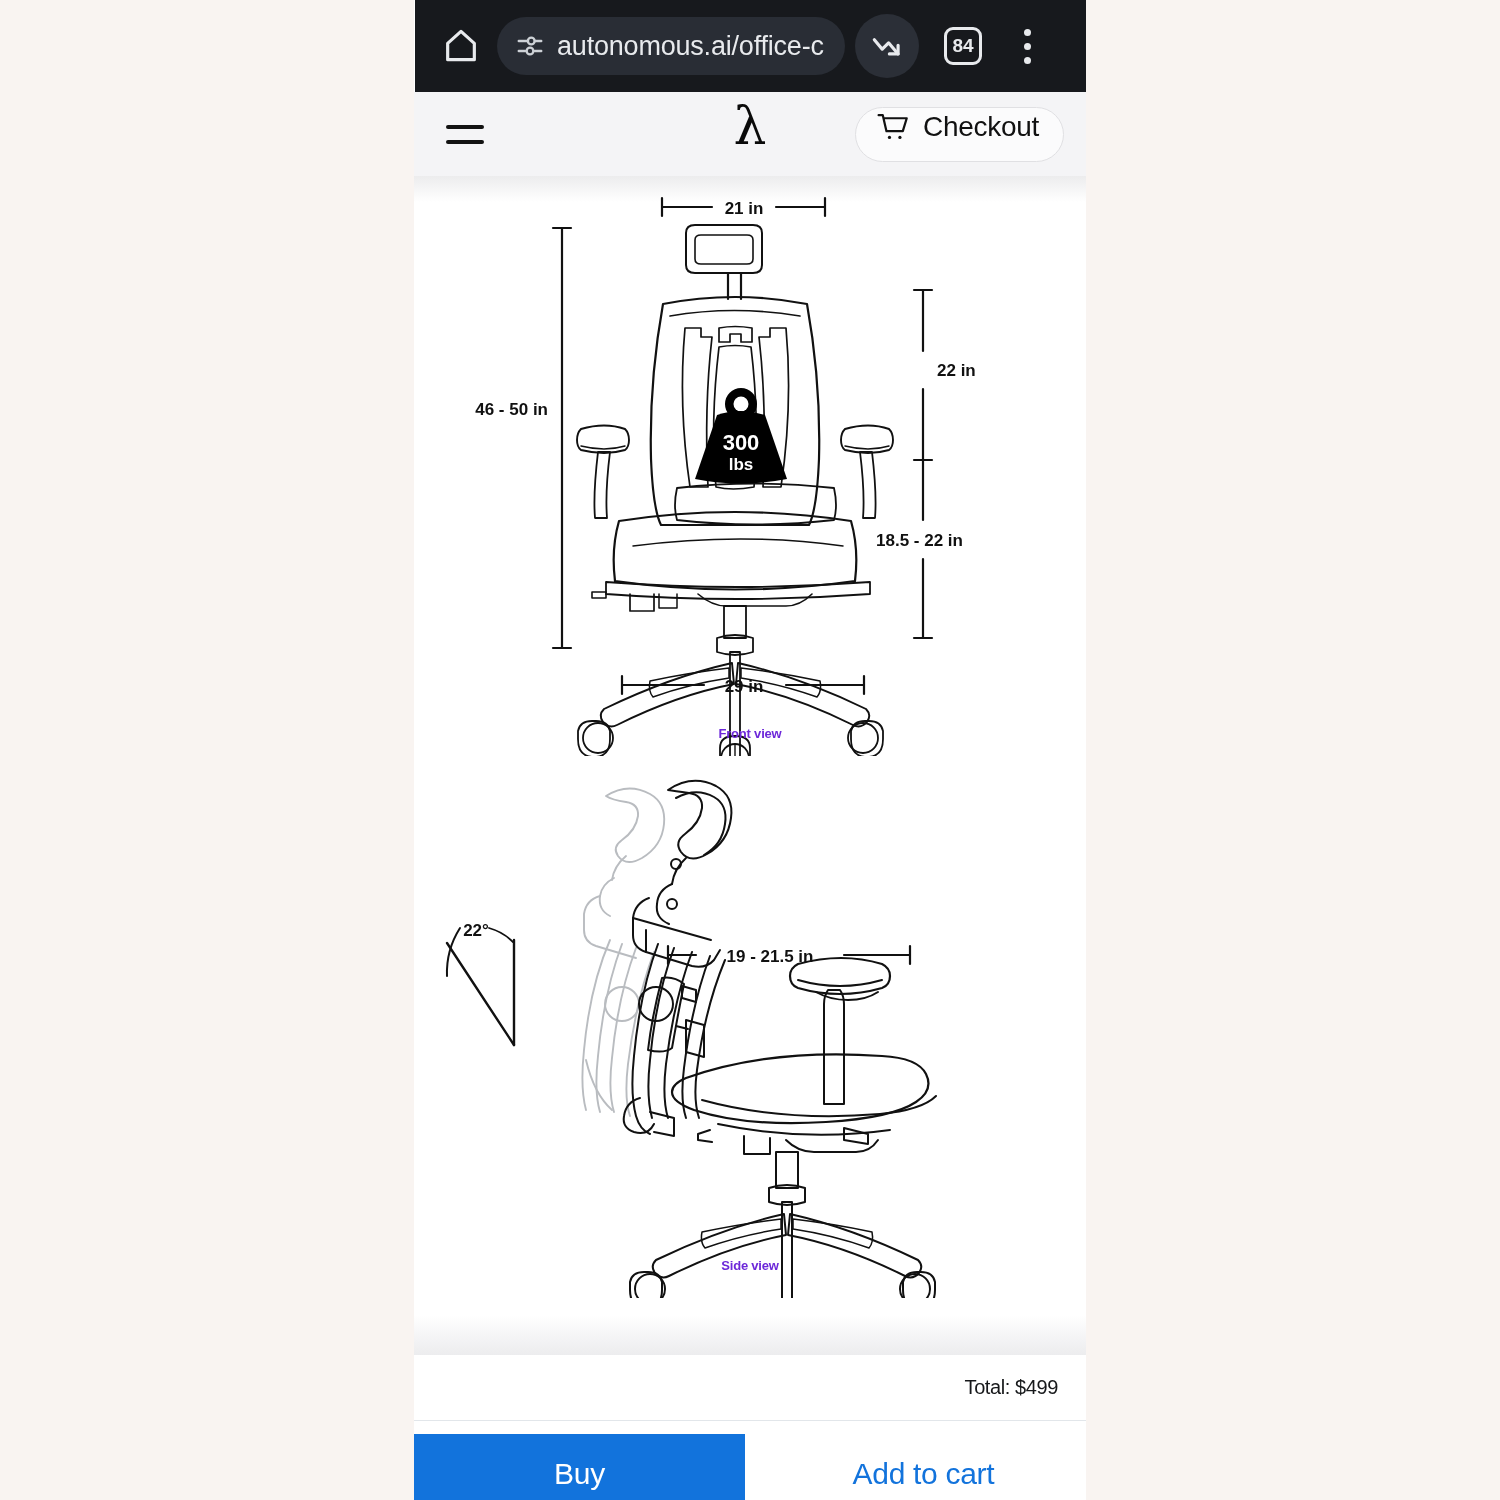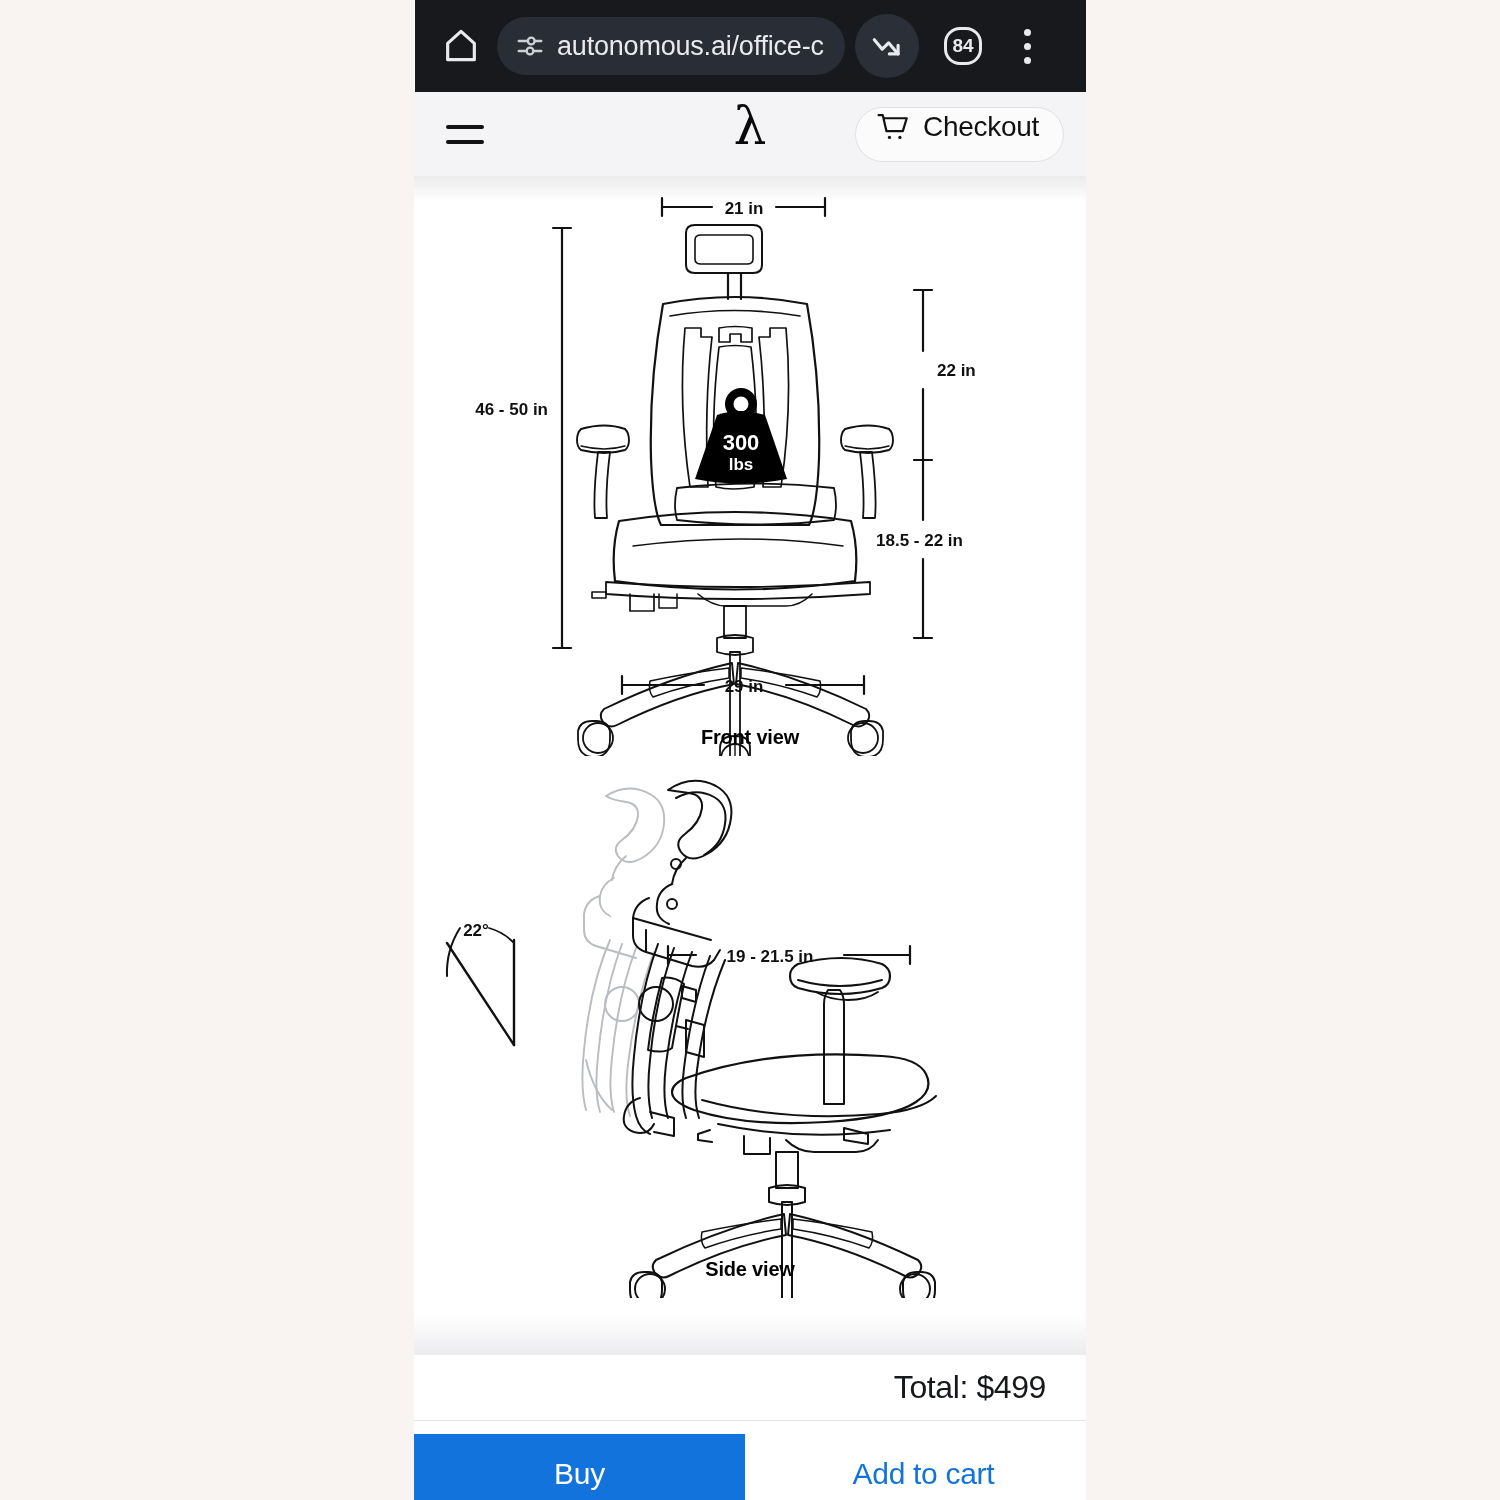--- a/index.html
+++ b/index.html
@@ -36,21 +36,21 @@
   #dl-btn {
     width: 64px; height: 64px; border-radius: 50%; background: #2b2f37;
     margin-left: 10px; display:flex; align-items:center; justify-content:center; cursor:pointer;
   }
   #tabs-btn {
     width: 52px; height: 52px; margin-left: 18px;
     display:flex;align-items:center;justify-content:center; cursor:pointer;
     position: relative;
   }
   #tabs-box {
-    width: 38px; height: 38px; border: 3px solid #e8eaed; border-radius: 16px;
+    width: 38px; height: 38px; border: 3px solid #e8eaed; border-radius: 9px;
     display:flex; align-items:center; justify-content:center;
     color:#e8eaed; font-size:19px; font-weight:700; font-family:"Liberation Sans",sans-serif;
   }
   #menu-btn { width: 48px; height: 56px; margin-left: 14px; display:flex;flex-direction:column;
     align-items:center; justify-content:center; gap:7px; cursor:pointer;}
   #menu-btn i { width:7px;height:7px;border-radius:50%;background:#e8eaed;display:block;}
 
   
   #site-header {
     position: absolute; left:0; top:92px; width:672px; height:84px;
@@ -77,32 +77,32 @@
   }
   #content:before {
     content:""; position:absolute; left:0; top:0; width:100%; height:26px;
     background:linear-gradient(to bottom, #ececed, #ffffff); pointer-events:none;
   }
   #content:after {
     content:""; position:absolute; left:0; bottom:0; width:100%; height:40px;
     background:linear-gradient(to bottom, #ffffff, #ececee); pointer-events:none;
   }
   .view-caption {
-    text-align:center; font-size:20px; font-weight:700; color:#000000;
+    text-align:center; font-size:13px; font-weight:700; color:#6d28d9;
     letter-spacing:-0.2px;
   }
   svg.diagram { display:block; }
 
   
   #total-bar {
     position:absolute; left:0; top:1355px; width:672px; height:66px;
     background:#ffffff; display:flex; align-items:center; justify-content:flex-end;
     border-bottom:1px solid #e2e6ea;
   }
-  #total-text { font-size:32px; color:#16181a; letter-spacing:-0.4px; margin-right:40px;}
+  #total-text { font-size:20px; color:#16181a; letter-spacing:-0.4px; margin-right:28px;}
   #action-bar { position:absolute; left:0; top:1434px; width:672px; height:79px; display:flex;}
   #buy-btn {
     width:339px; height:79px; background:#1273dc; color:#fff;
     display:flex; align-items:center; justify-content:center;
     font-size:30px; letter-spacing:-0.3px; cursor:pointer;
   }
   #addcart-btn {
     width:333px; height:79px; background:#ffffff; color:#1273dc;
     display:flex; align-items:center; justify-content:center;
     font-size:30px; letter-spacing:-0.3px; cursor:pointer;margin-left:16px;

